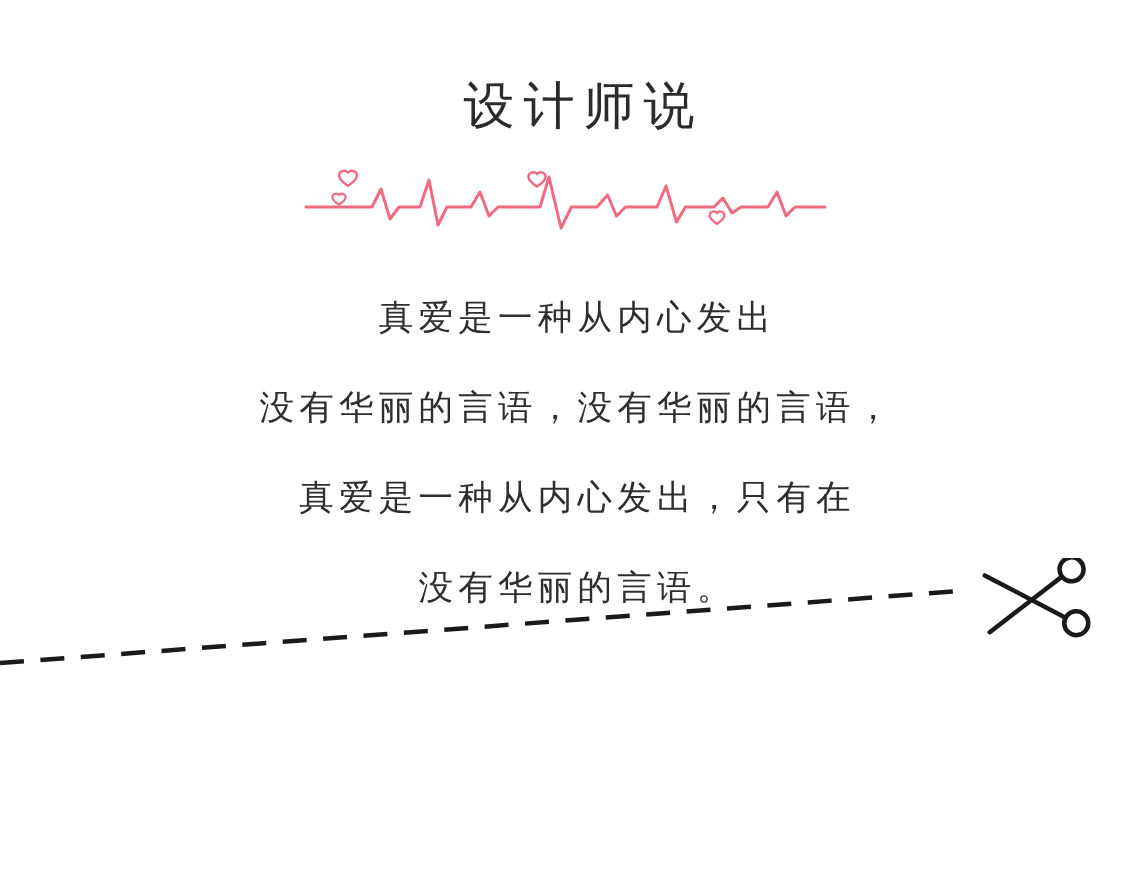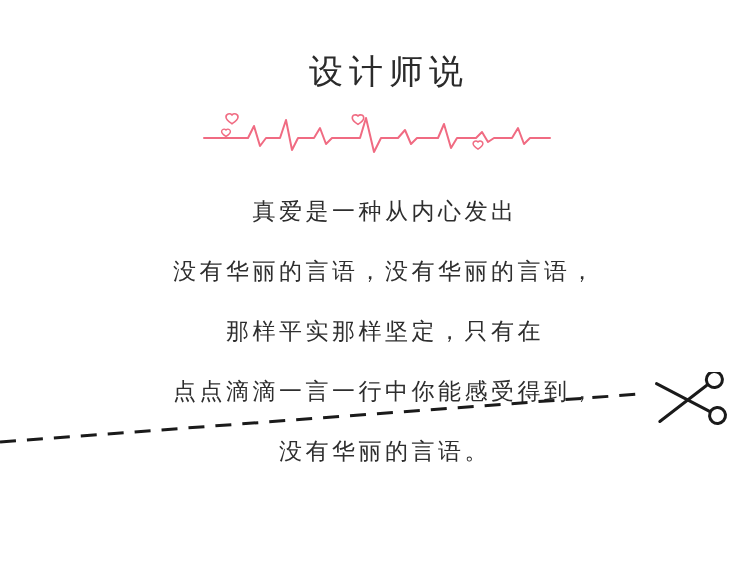--- a/index.html
+++ b/index.html
@@ -94,22 +94,21 @@
       <path d="M30 17 c-2.2-2.4 -6.2-0.8 -6 2.2 c0.2 2.8 4 5.2 6 6.6 c2-1.4 5.8-3.8 6-6.6 c0.2-3 -3.8-4.6 -6-2.2 z" stroke="#f06b82" stroke-width="1.6" fill="none"></path>
       <path d="M24 32 c-1.6-1.8 -4.6-0.6 -4.4 1.6 c0.14 2.1 2.9 3.9 4.4 4.9 c1.5-1 4.26-2.8 4.4-4.9 c0.16-2.2 -2.8-3.4 -4.4-1.6 z" stroke="#f06b82" stroke-width="1.4" fill="none"></path>
       <path d="M156 18 c-2.1-2.3 -5.9-0.8 -5.7 2.1 c0.2 2.7 3.8 5 5.7 6.3 c1.9-1.3 5.5-3.6 5.7-6.3 c0.2-2.9 -3.6-4.4 -5.7-2.1 z" stroke="#f06b82" stroke-width="1.6" fill="none"></path>
       <path d="M276 44 c-1.8-2 -5.1-0.7 -4.9 1.8 c0.16 2.3 3.3 4.3 4.9 5.4 c1.6-1.1 4.74-3.1 4.9-5.4 c0.18-2.5 -3.1-3.8 -4.9-1.8 z" stroke="#f06b82" stroke-width="1.5" fill="none"></path>
     </svg>
   </div>
 
   <div class="poem">
     <div class="poem-line">真爱是一种从内心发出</div>
     <div class="poem-line">没有华丽的言语，没有华丽的言语，</div>
-    <div class="poem-line">那样平实那样坚定，只有在</div>
-    <div class="poem-line">点点滴滴一言一行中你能感受得到，</div>
+    <div class="poem-line">真爱是一种从内心发出，只有在</div>
     <div class="poem-line">没有华丽的言语。</div>
   </div>
 
   <div class="cut-zone">
     <svg class="cut-svg" width="750" height="72" viewBox="0 0 750 72" fill="none" xmlns="http://www.w3.org/2000/svg">
 
       <path d="M0 70 L640 22" stroke="#1a1a1a" stroke-width="3" stroke-dasharray="16 11" fill="none"></path>
 
       <g transform="translate(652,6) rotate(-5)">
         <path d="M4 6 L54 38" stroke="#1a1a1a" stroke-width="3" stroke-linecap="round" fill="none"></path>

